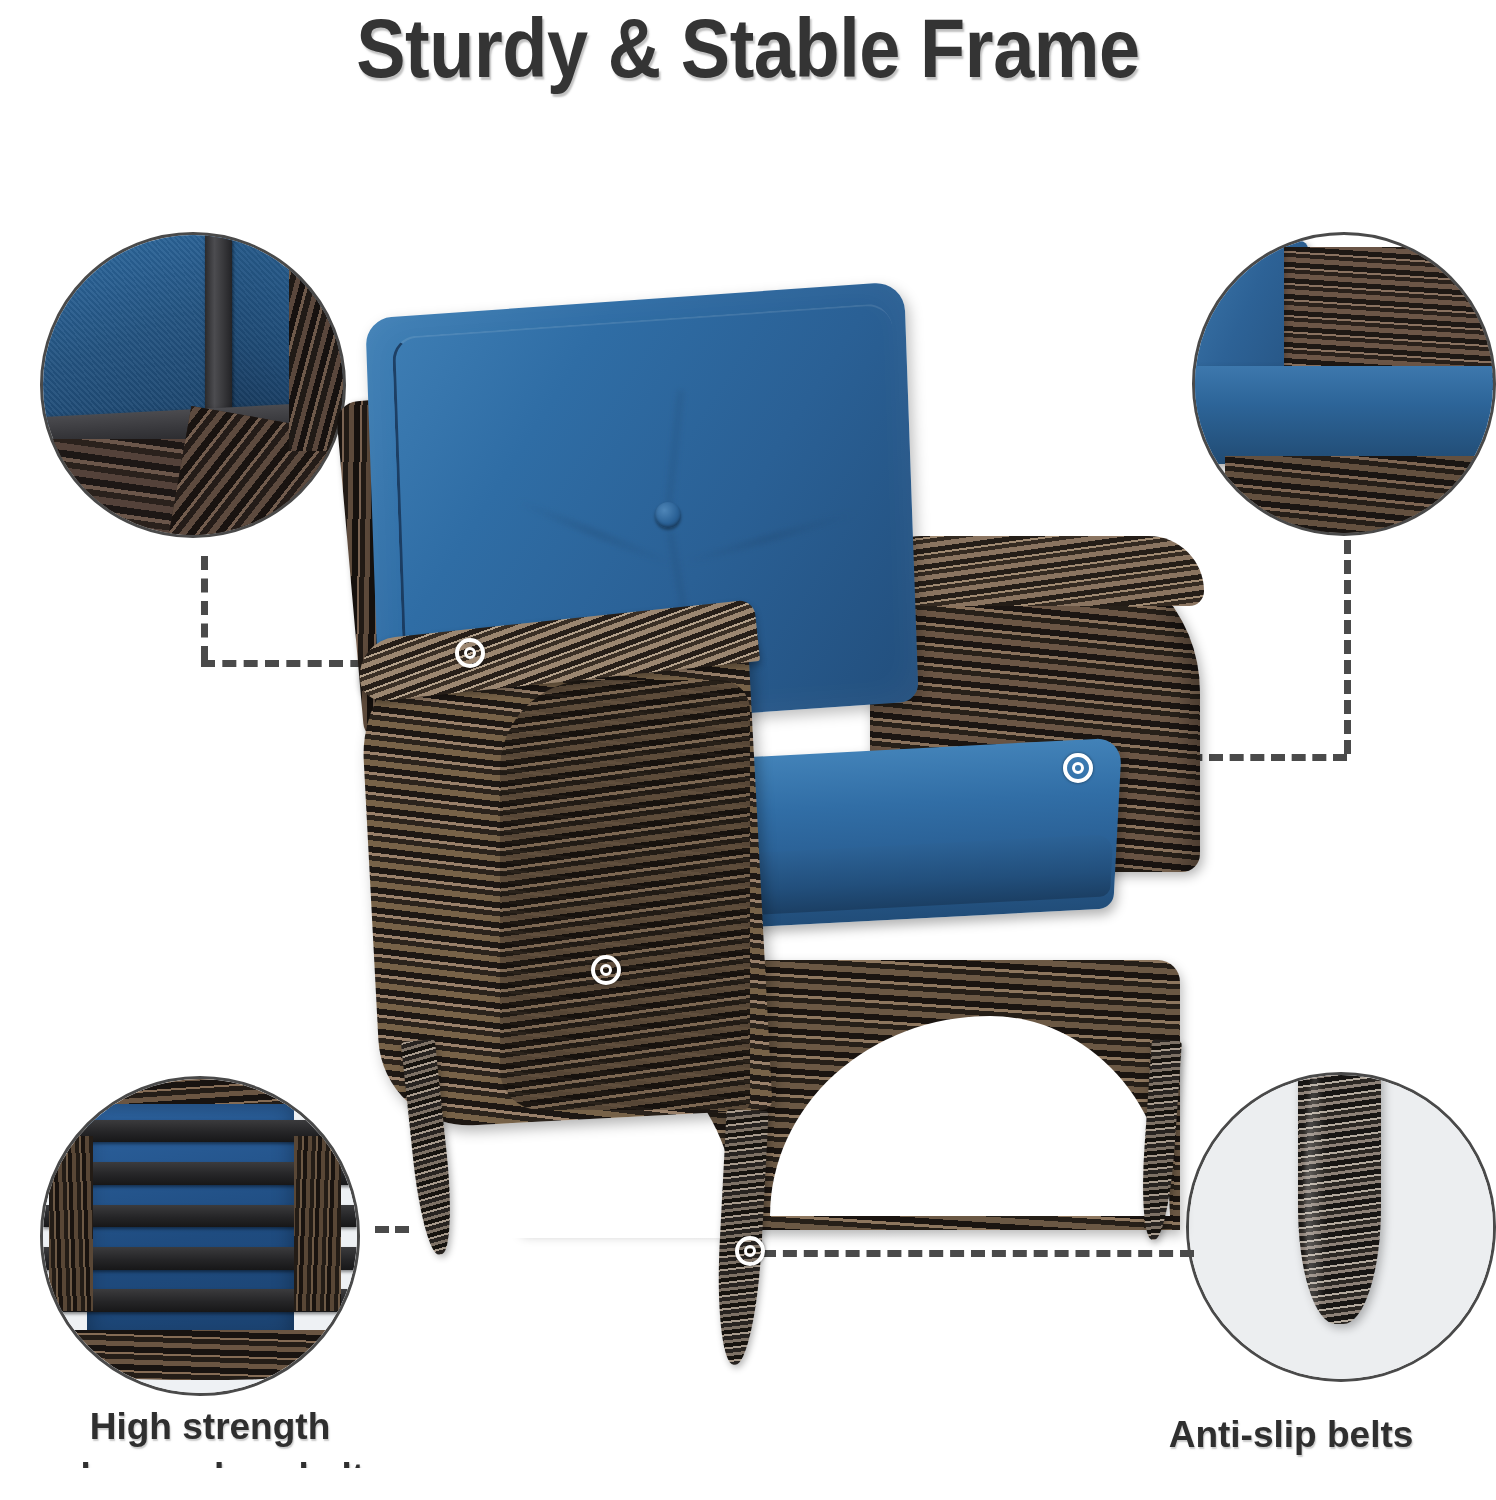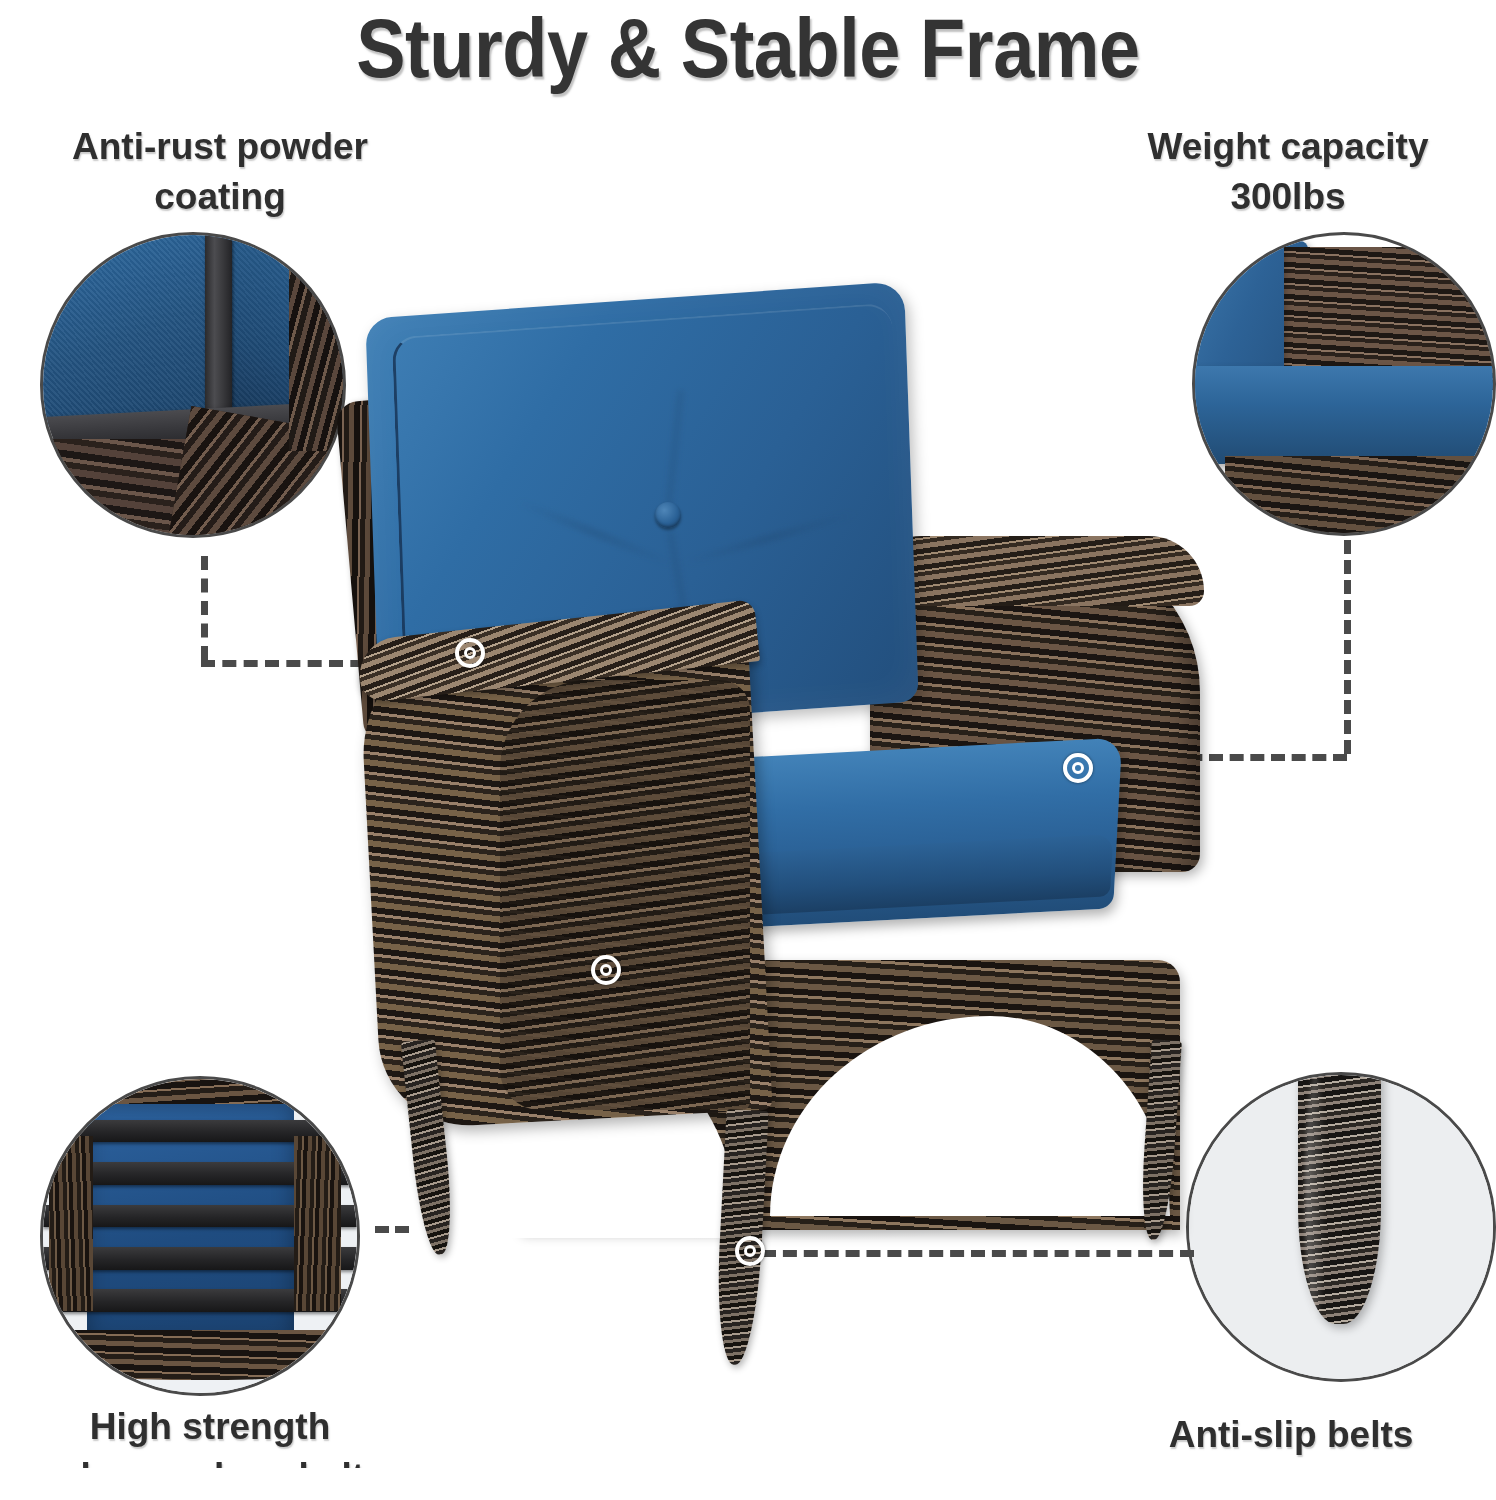--- a/index.html
+++ b/index.html
@@ -374,38 +374,34 @@
 
   #dash-br-h { left: 762px; top: 1250px; width: 432px; }
 </style>
 </head>
 <body>
 
 <div id="page">
 
   <div id="title">Sturdy &amp; Stable Frame</div>
 
-  <div id="cap-tl" class="caption">Anti-rust powder
-coating</div>
   <div id="callout-tl" class="callout">
     <div class="callout-inner">
       <div class="tl-cushion"></div>
       <div class="tl-cushion2"></div>
       <div class="tl-post"></div>
       <div class="tl-rail"></div>
       <div class="tl-wicker"></div>
       <div class="tl-wicker2"></div>
       <div class="tl-wickerR"></div>
     </div>
   </div>
   <div id="dash-tl-v" class="dash-v"></div>
   <div id="dash-tl-h" class="dash-h"></div>
 
-  <div id="cap-tr" class="caption">Weight capacity
-300lbs</div>
   <div id="callout-tr" class="callout">
     <div class="callout-inner">
       <div class="tr-back-cushion"></div>
       <div class="tr-wicker-back"></div>
       <div class="tr-seat"></div>
       <div class="tr-wicker-bottom"></div>
     </div>
   </div>
   <div id="dash-tr-v" class="dash-v"></div>
   <div id="dash-tr-h" class="dash-h"></div>

